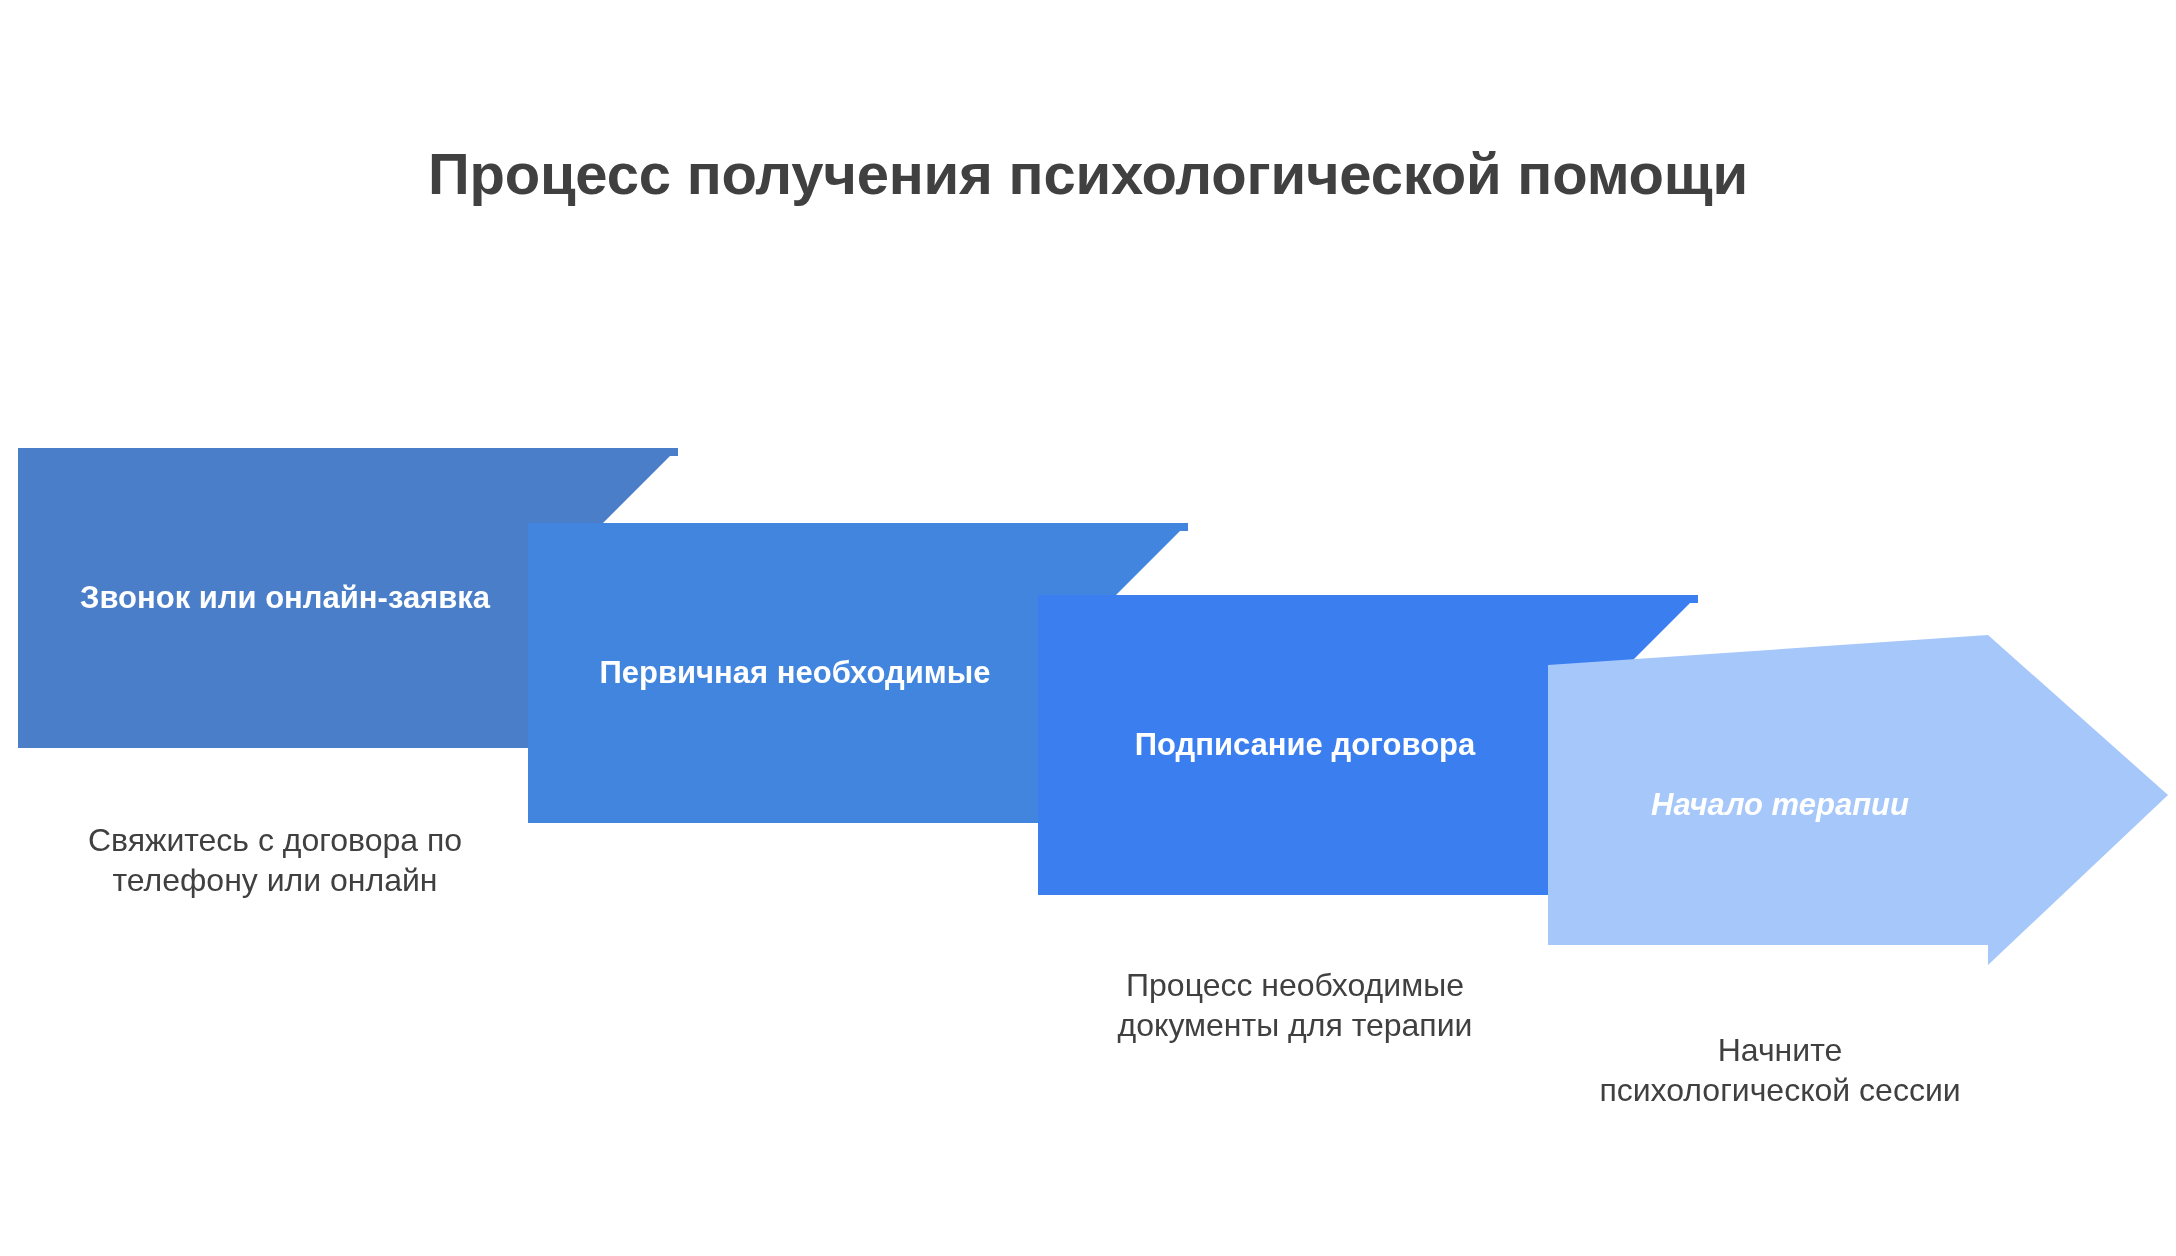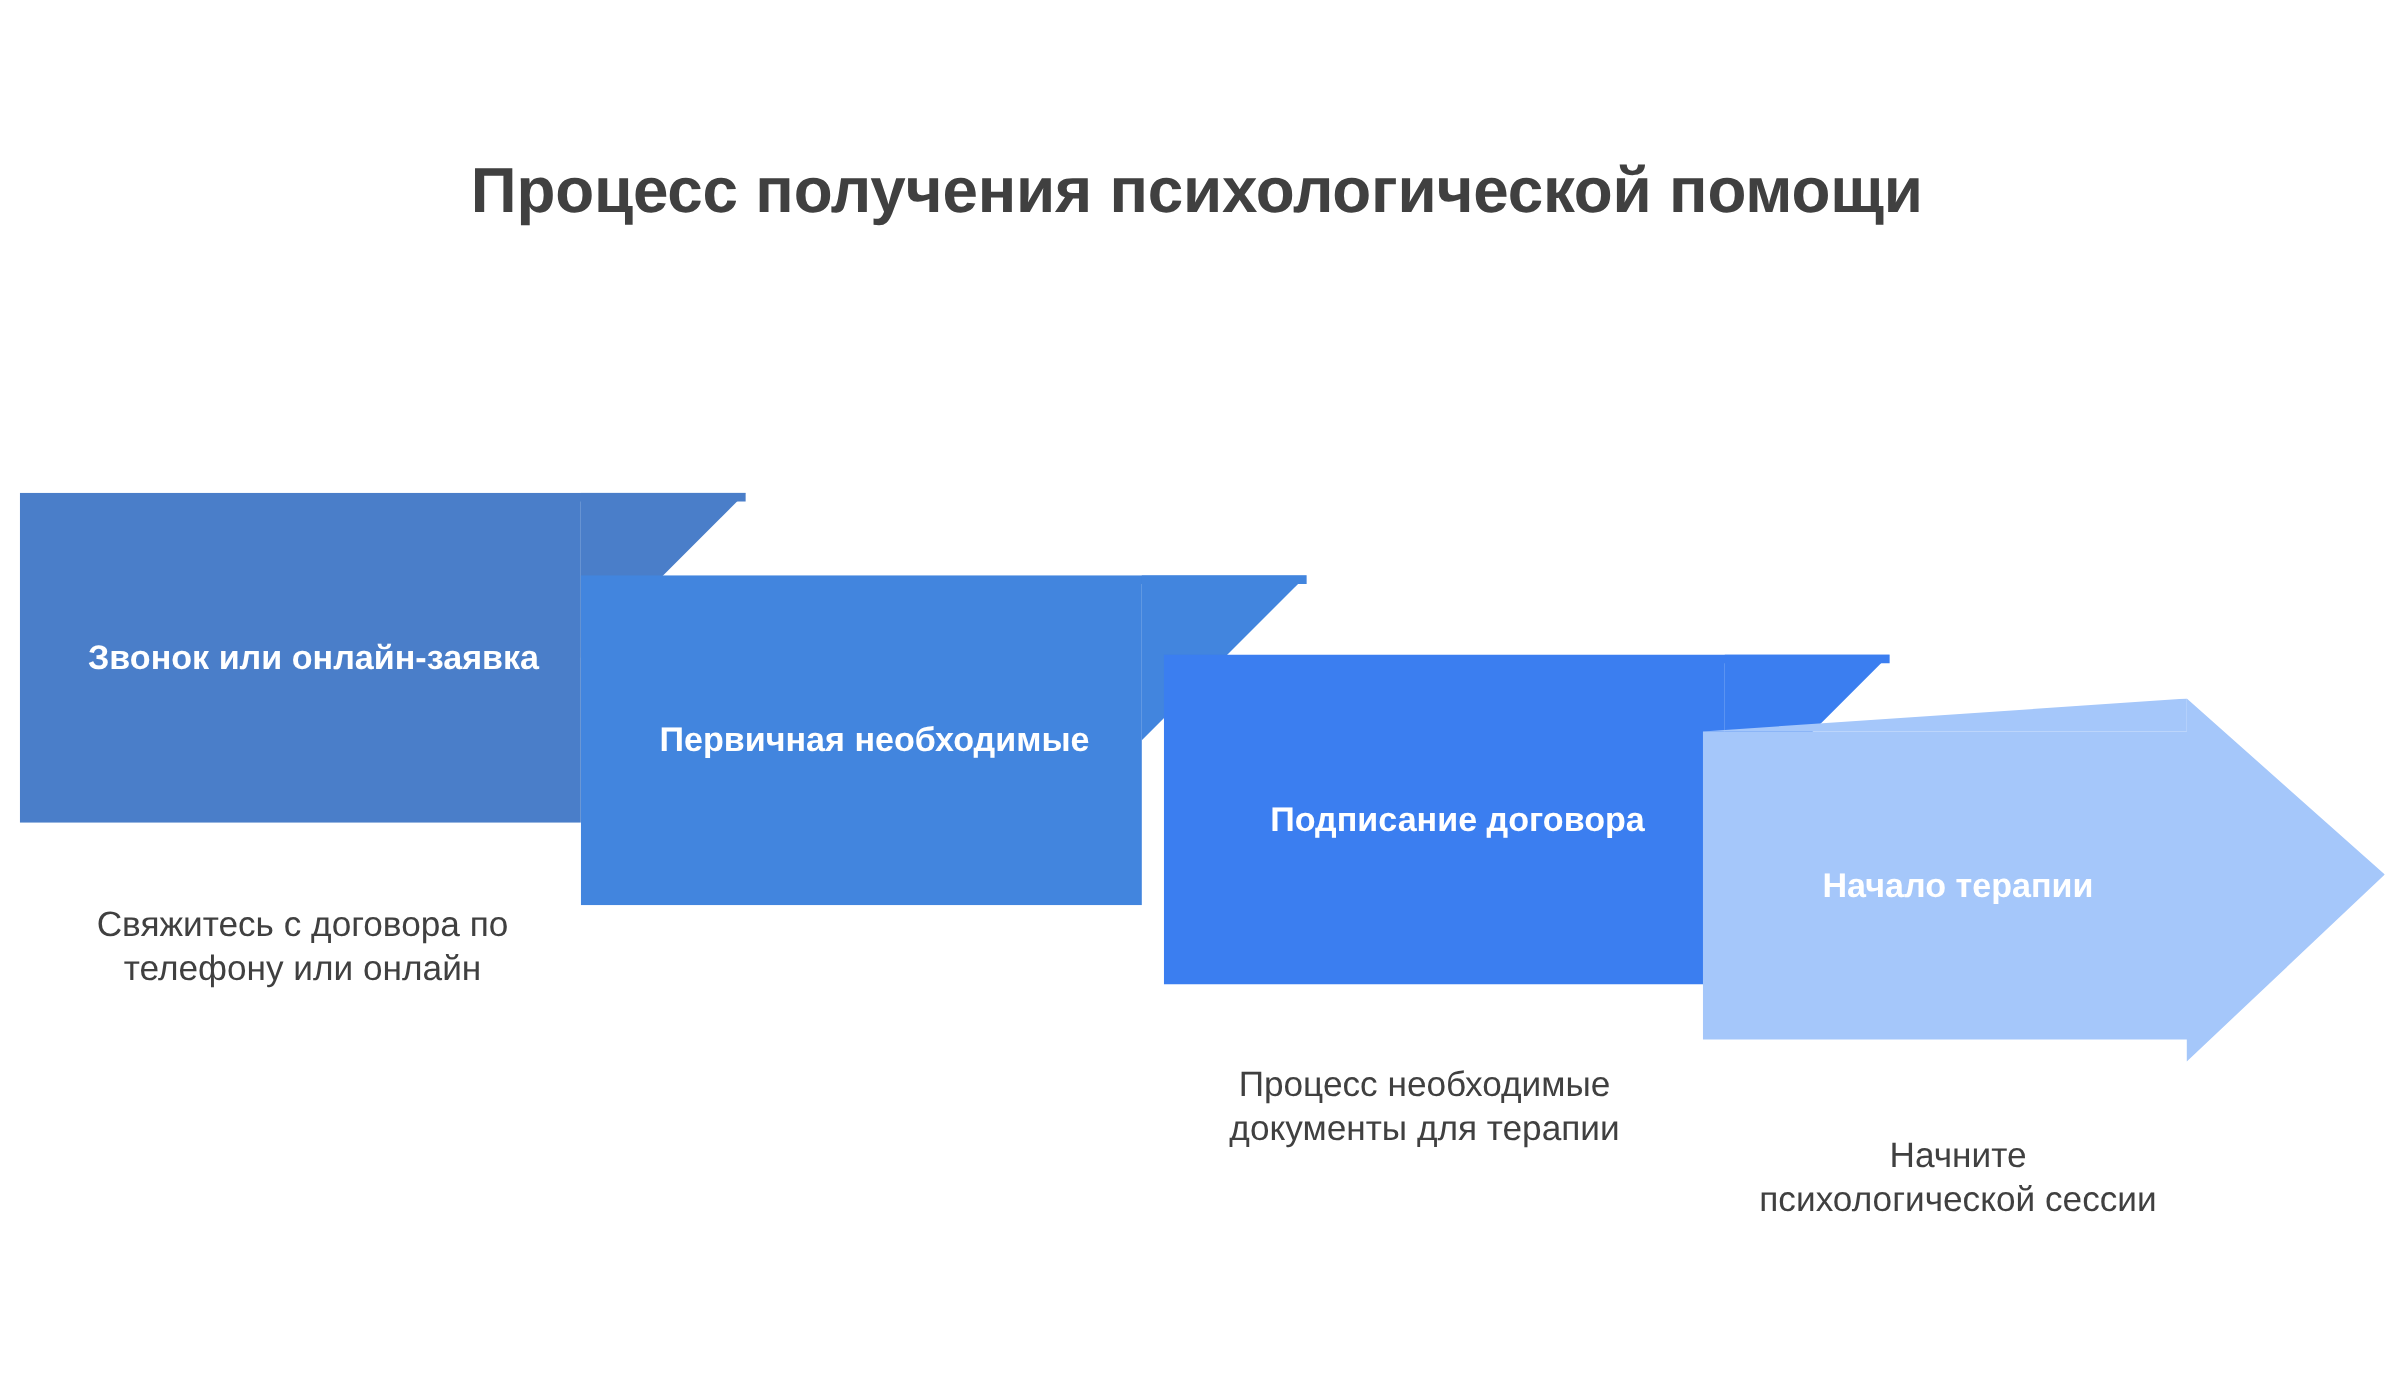--- a/index.html
+++ b/index.html
@@ -98,33 +98,33 @@
     <div class="step-desc" style="left:60px; top:820px; width:430px;">Свяжитесь с договора по телефону или онлайн</div>
 
     <div class="step" style="left:528px; top:523px; width:660px; height:300px;">
       <svg class="step-shape" width="660" height="300" viewBox="0 0 660 300">
         <polygon points="0,0 660,0 660,8 510,8 510,300 0,300" fill="#4285de"></polygon>
         <polygon points="510,0 660,0 510,150" fill="#4285de"></polygon>
       </svg>
       <div class="step-label" style="width:510px; height:300px;">Первичная необходимые</div>
     </div>
 
-    <div class="step" style="left:1038px; top:595px; width:660px; height:300px;margin-left:20px;">
+    <div class="step" style="left:1038px; top:595px; width:660px; height:300px;">
       <svg class="step-shape" width="660" height="300" viewBox="0 0 660 300">
         <polygon points="0,0 660,0 660,8 510,8 510,300 0,300" fill="#3b7ef0"></polygon>
         <polygon points="510,0 660,0 510,150" fill="#3b7ef0"></polygon>
       </svg>
       <div class="step-label" style="width:510px; height:300px;">Подписание договора</div>
     </div>
     <div class="step-desc" style="left:1090px; top:965px; width:410px;">Процесс необходимые документы для терапии</div>
 
     <div class="step" style="left:1548px; top:635px; width:620px; height:340px;">
       <svg class="step-shape" width="620" height="340" viewBox="0 0 620 340">
         <polygon points="0,30 440,30 440,0 560,0 560,30 440,30 440,30" fill="none"></polygon>
         <polygon points="0,30 440,30 440,0 620,160 440,330 440,310 0,310" fill="#a5c7fa"></polygon>
         <polygon points="440,0 440,30 0,30" fill="#a5c7fa"></polygon>
       </svg>
-      <div class="step-label" style="width:440px; height:340px;">Начало терапии</div>
+      <div class="step-label" style="width:440px; height:340px;font-style:italic;">Начало терапии</div>
     </div>
     <div class="step-desc" style="left:1590px; top:1030px; width:380px;">Начните психологической сессии</div>
 
   </div>
 </div>
 
 </body></html>

